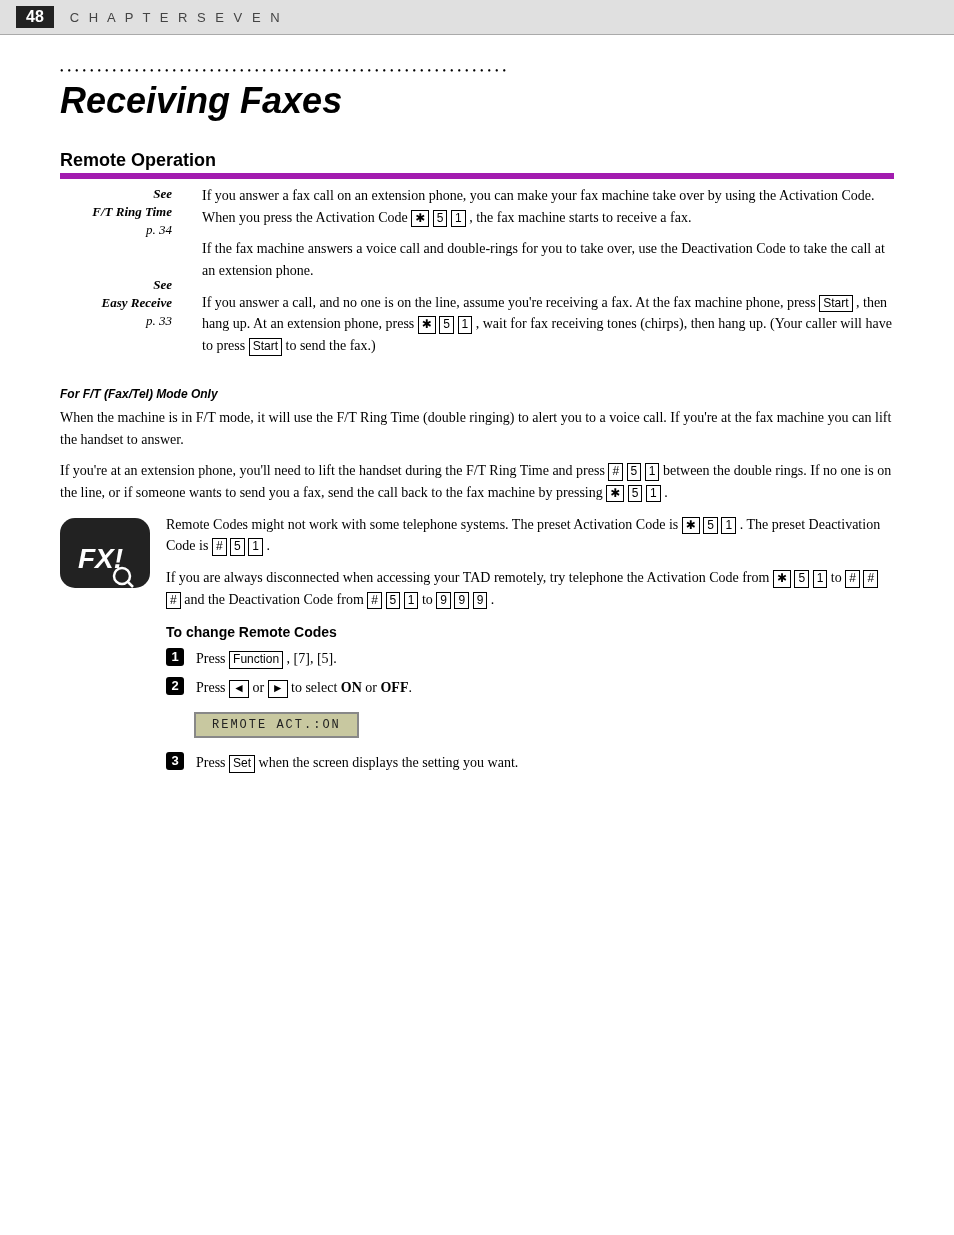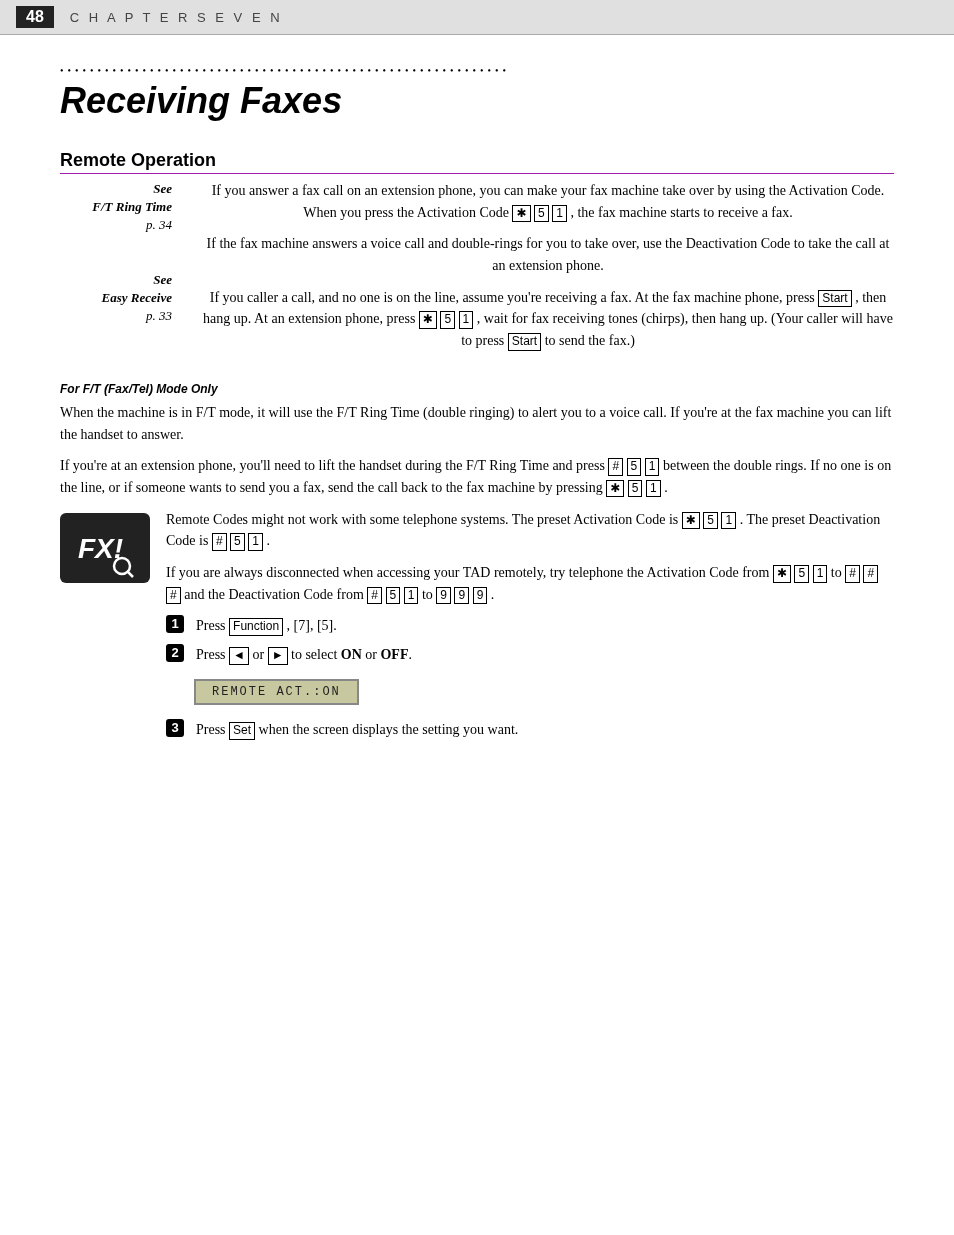--- a/index.html
+++ b/index.html
@@ -64,21 +64,21 @@
       margin-bottom: 28px;
       margin-top: 2px;
     }
 
     
     .section-heading {
       font-family: Arial, sans-serif;
       font-size: 18px;
       font-weight: bold;
       margin-bottom: 6px;
-      border-bottom: 1px solid #a21caf;
+      border-bottom: 6px solid #a21caf;
       padding-bottom: 2px;
     }
 
     
     .sub-section-heading {
       font-family: Arial, sans-serif;
       font-size: 12px;
       font-weight: bold;
       margin-top: 20px;
       margin-bottom: 6px;
@@ -110,21 +110,20 @@
       font-weight: bold;
       font-size: 13px;
       display: block;
     }
     .sidebar .see-page {
       font-size: 13px;
       display: block;
     }
     .main-col {
       flex: 1;
-      text-align: center;
     }
 
     p {
       margin-bottom: 10px;
       line-height: 1.55;
       font-size: 14px;
     }
 
     
     .key {
@@ -182,23 +181,23 @@
       min-width: 90px;
       display: flex;
       align-items: flex-start;
       justify-content: center;
       padding-top: 4px;
     }
     .fxi-badge {
       width: 100px;
       height: 70px;
       background: #222;
-      border-radius: 6px;
-      display: flex;
-      align-items: center;
+      border-radius: 15px;
+      display: flex;
+      align-items: flex-end;
       justify-content: center;
       position: relative;
       overflow: hidden;
     }
     .fxi-badge svg {
       width: 70px;
       height: 60px;
     }
     .codes-body {
       flex: 1;
@@ -286,21 +285,21 @@
       <div class="main-col">
         <p>
           <span>If you answer a fax call on an extension phone, you can make your fax machine take over by using the Activation Code. When you press the Activation Code</span>
           <span class="key key-star">✱</span>
           <span class="key">5</span>
           <span class="key">1</span>
           <span>, the fax machine starts to receive a fax.</span>
         </p>
         <p>If the fax machine answers a voice call and double-rings for you to take over, use the Deactivation Code to take the call at an extension phone.</p>
         <p>
-          <span>If you caller a call, and no one is on the line, assume you're receiving a fax. At the fax machine phone, press </span>
+          <span>If you answer a call, and no one is on the line, assume you're receiving a fax. At the fax machine phone, press </span>
           <span class="key">Start</span>
           <span>, then hang up. At an extension phone, press </span>
           <span class="key key-star">✱</span>
           <span class="key">5</span>
           <span class="key">1</span>
           <span>, wait for fax receiving tones (chirps), then hang up. (Your caller will have to press </span>
           <span class="key">Start</span>
           <span> to send the fax.)</span>
         </p>
       </div>
@@ -366,20 +365,21 @@
           <span class="key key-hash">#</span>
           <span class="key">5</span>
           <span class="key">1</span>
           <span> to </span>
           <span class="key">9</span>
           <span class="key">9</span>
           <span class="key">9</span>
           <span>.</span>
         </p>
 
+        <div class="to-change-heading">To change Remote Codes</div>
 
         <div class="steps-list">
           
           <div class="step-item">
             <div class="step-number">
               <span class="step-num-circle">1</span>
             </div>
             <div class="step-content">
               <span>Press </span>
               <span class="key">Function</span>

